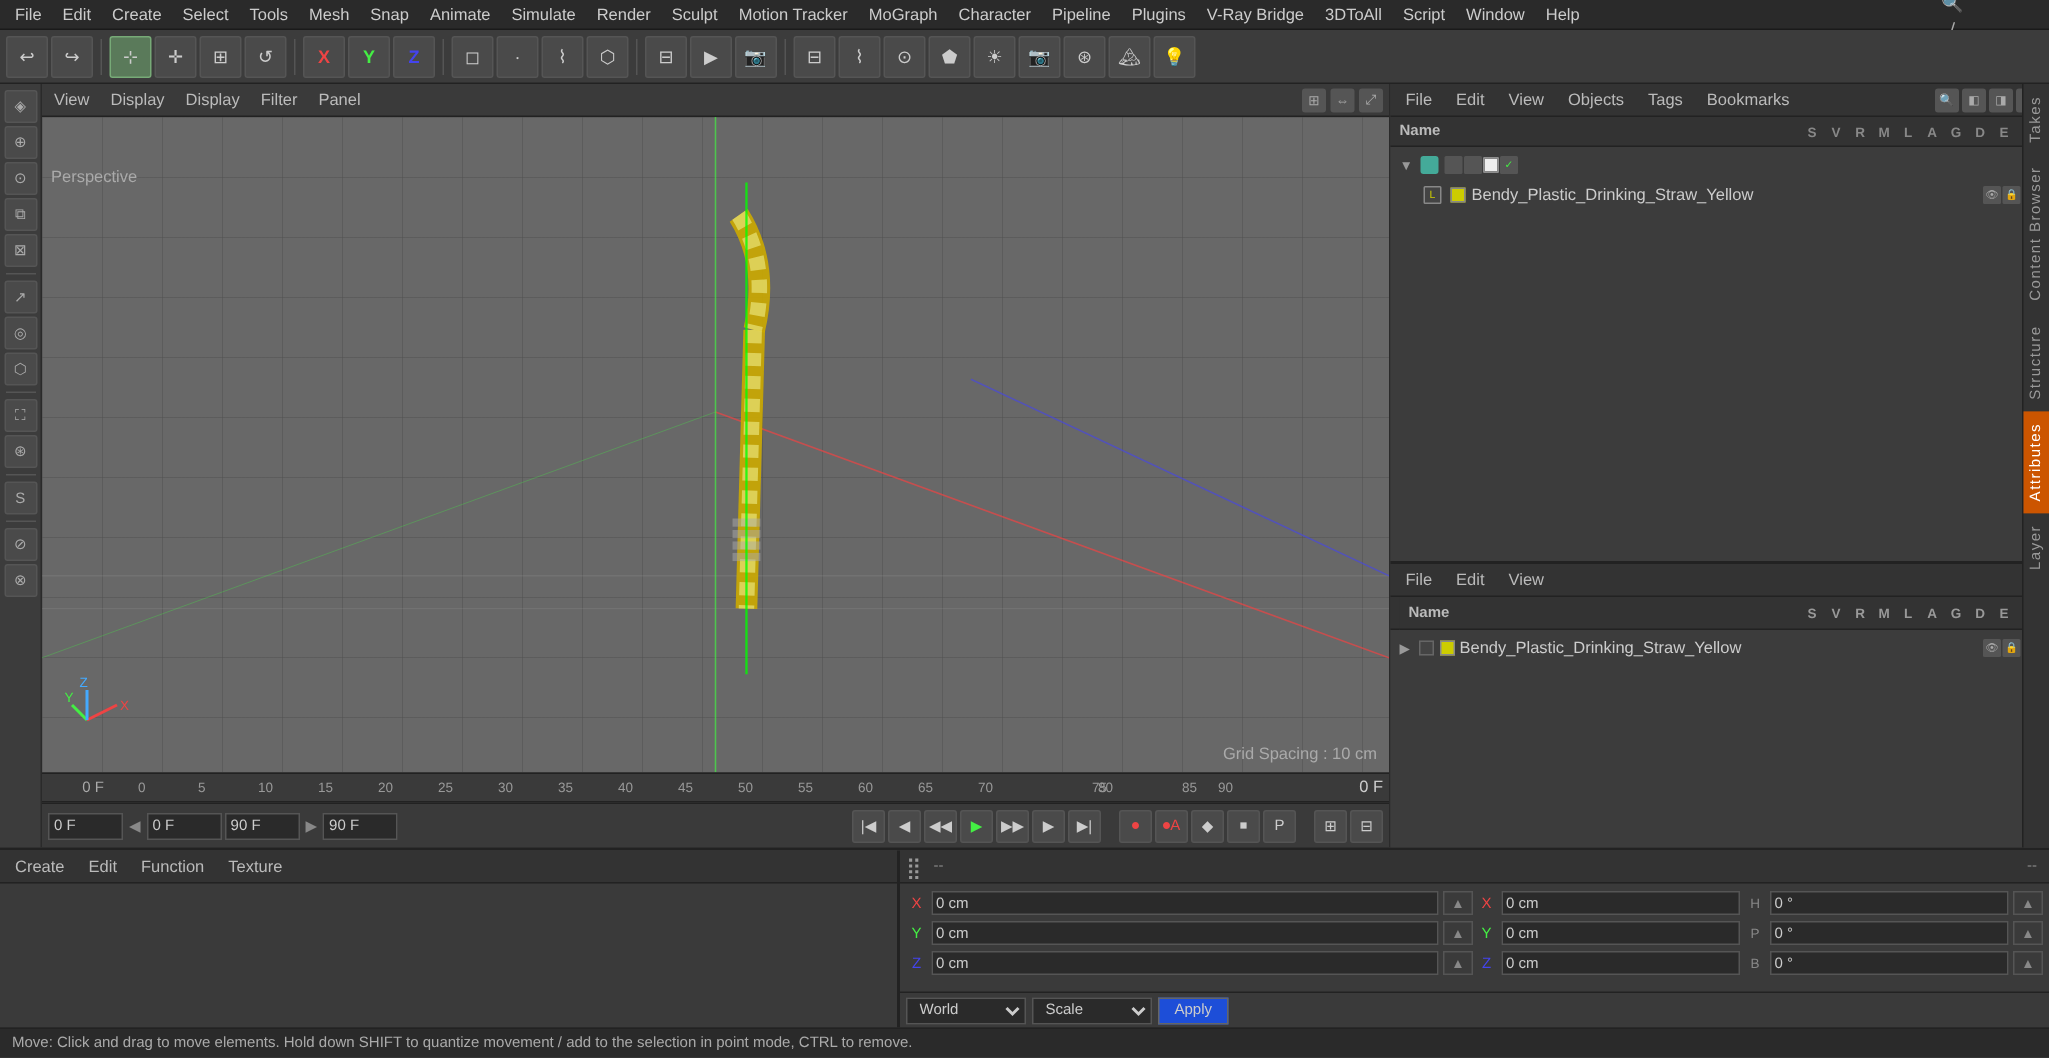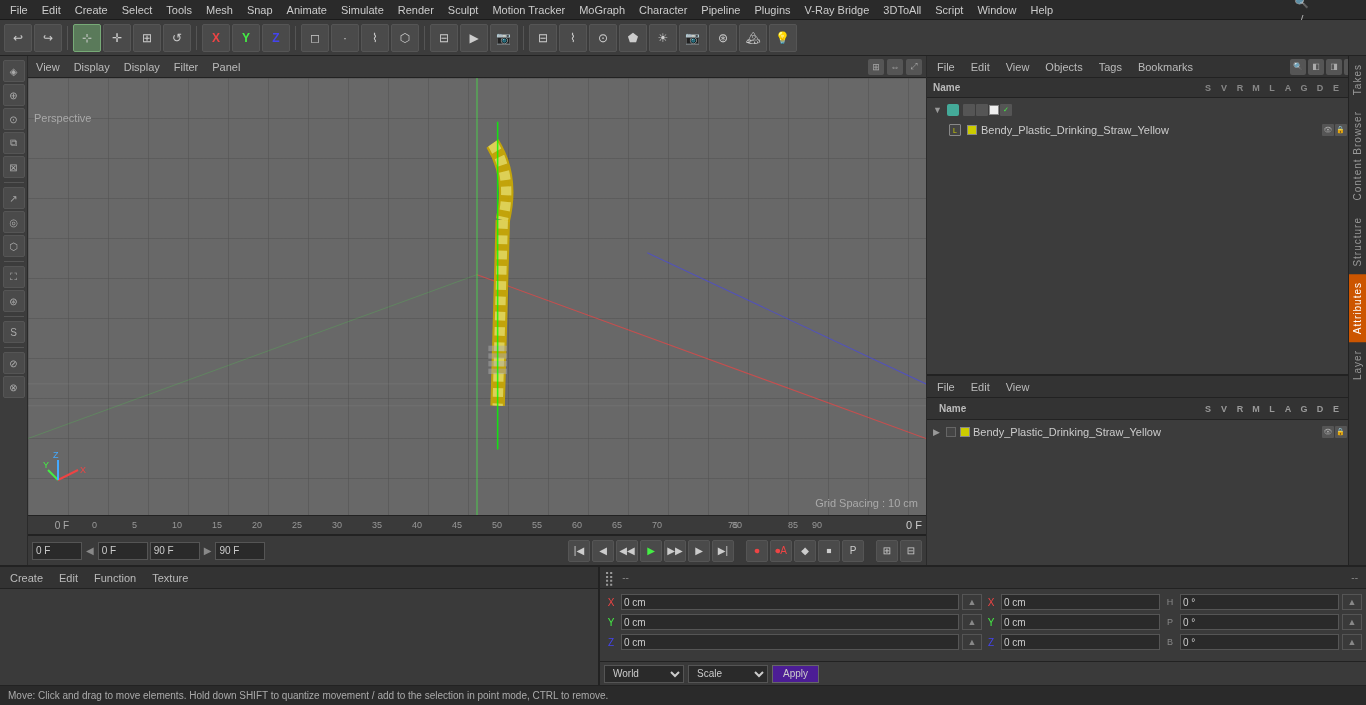--- a/index.html
+++ b/index.html
@@ -548,21 +548,21 @@
       height: 18px;
       background: #2a2a2a;
       border: 1px solid #555;
       color: #ccc;
       font-size: 10px;
       padding: 0 4px;
       width: 80px;
     }
     .apply-btn {
       height: 18px;
-      background: #4c1d95;
+      background: #1d4ed8;
       border: 1px solid #666;
       color: #ccc;
       font-size: 10px;
       padding: 0 10px;
       cursor: pointer;
     }
 
     
     .status-bar {
       height: 20px;

